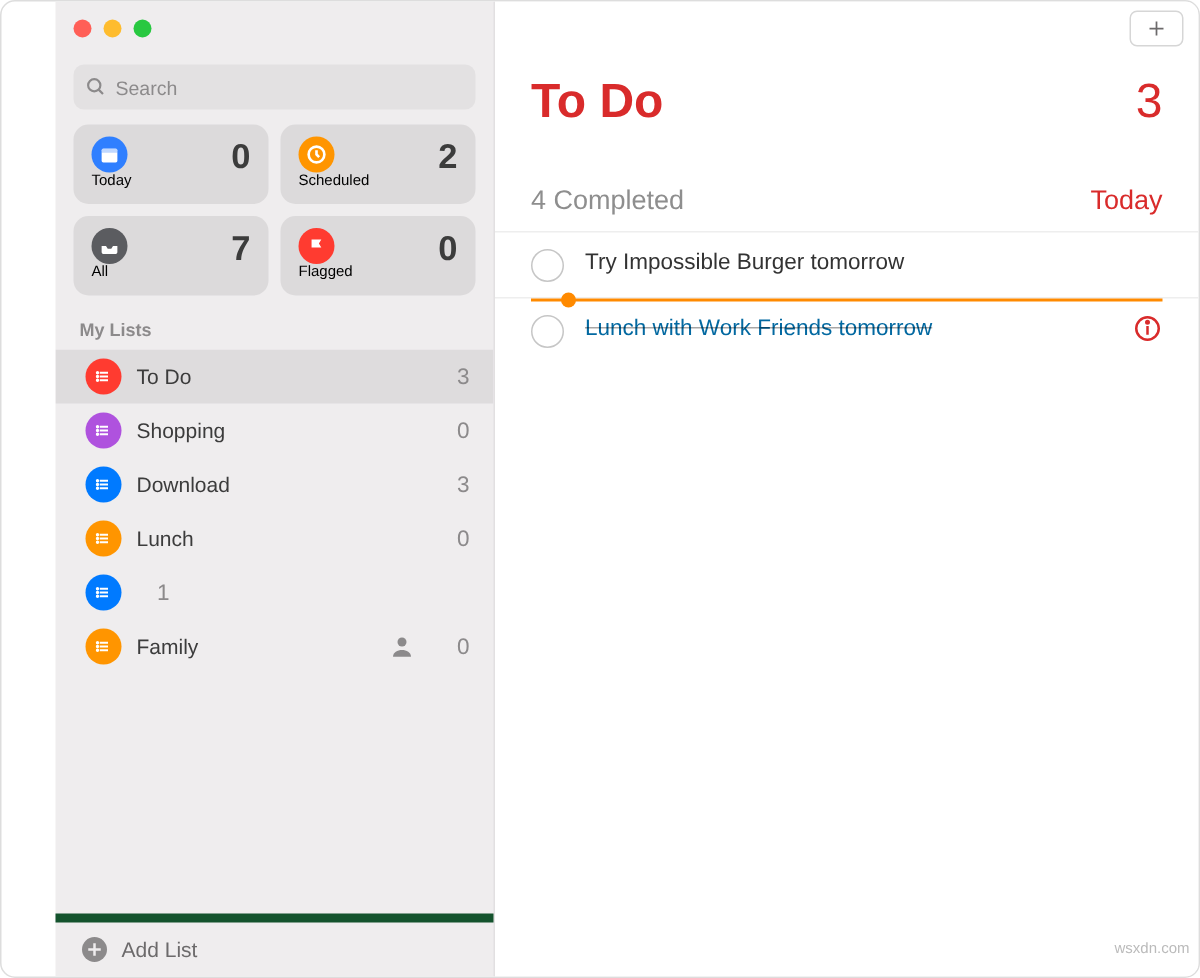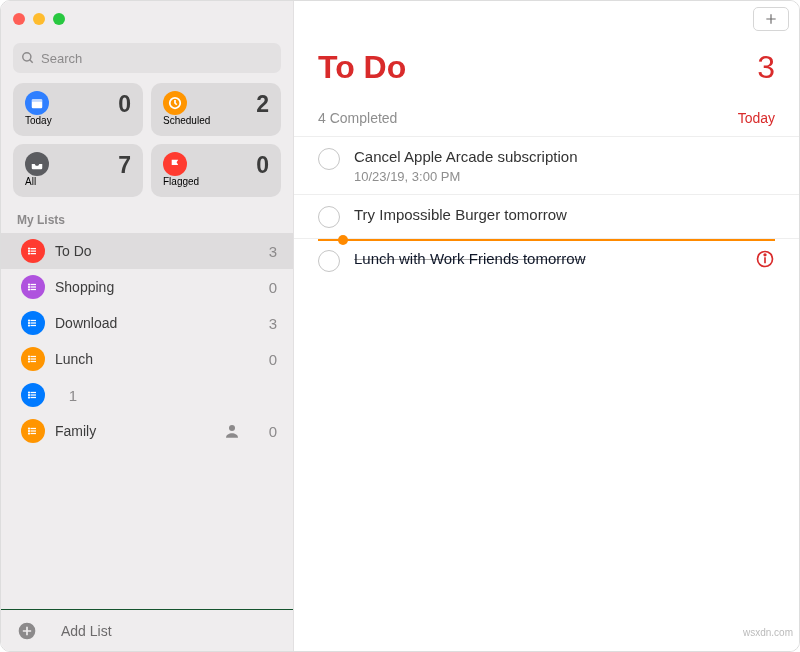--- a/index.html
+++ b/index.html
@@ -1,17 +1,17 @@
 <!DOCTYPE html>
 <html><head>
   <meta charset="utf-8">
   <style>
     * { margin: 0; padding: 0; box-sizing: border-box; font-family: -apple-system, BlinkMacSystemFont, "Segoe UI", Helvetica, Arial, sans-serif; }
     body { width: 800px; height: 652px; background: #fff; overflow: hidden; border: 1px solid #ddd; border-radius: 10px; }
-    .window { display: flex; width: 100%; height: 100%; }
+    .window { display: flex; width: 100%; height: 100%; padding-left: 36px; }
     .sidebar { width: 293px; background: #efedee; display: flex; flex-direction: column; border-right: 1px solid #e2e0e1; }
     .titlebar { height: 36px; display: flex; align-items: center; padding-left: 12px; gap: 8px; }
     .traffic { width: 12px; height: 12px; border-radius: 50%; }
     .t-close { background: #ff5f57; }
     .t-min { background: #febc2e; }
     .t-max { background: #28c840; }
     .search-wrap { padding: 6px 12px 10px; }
     .search { display: flex; align-items: center; background: #e3e1e2; border-radius: 7px; height: 30px; padding: 0 8px; color: #8c8a8b; font-size: 13px; gap: 6px; }
     .cards { display: grid; grid-template-columns: 1fr 1fr; gap: 8px; padding: 0 12px 12px; }
     .card { background: #dcdadb; border-radius: 10px; padding: 8px 12px 10px; position: relative; }
@@ -19,37 +19,37 @@
     .card-count { position: absolute; right: 12px; top: 8px; font-size: 23px; font-weight: 600; color: #3c3c3c; }
     .card-label { font-size: 10px; color: #000000; margin-top: 0; }
     .section-label { font-size: 12px; color: #8c8a8b; padding: 4px 16px 6px; font-weight: bold; }
     .lists { flex: 1; overflow: auto; }
     .list-item { display: flex; align-items: center; height: 36px; padding: 0 16px 0 20px; gap: 10px; font-size: 14px; color: #3c3c3c; }
     .list-item.selected { background: #dedcdd; }
     .list-icon { width: 24px; height: 24px; border-radius: 50%; display: flex; align-items: center; justify-content: center; flex-shrink: 0; }
     .list-name { flex: 1; }
     .list-count { color: #8c8a8b; font-size: 15px; width: 22px; text-align: right; }
     .shared-icon { width: 18px; height: 18px; margin-right: 4px; }
-    .sidebar-footer { height: 42px; display: flex; align-items: center; padding: 0 16px; gap: 24px; color: #6c6a6b; font-size: 14px; border-top: 1px solid #14532d; }
+    .sidebar-footer { height: 42px; display: flex; align-items: center; padding: 0 16px; gap: 8px; color: #6c6a6b; font-size: 14px; border-top: 6px solid #14532d; }
     .main { flex: 1; display: flex; flex-direction: column; background: #fff; position: relative; }
     .main-toolbar { height: 36px; display: flex; justify-content: flex-end; align-items: center; padding-right: 10px; }
     .add-btn { width: 36px; height: 24px; border: 1px solid #d6d6d6; border-radius: 5px; display: flex; align-items: center; justify-content: center; background: #fff; color: #6c6a6b; font-size: 16px; }
     .main-header { display: flex; justify-content: space-between; align-items: baseline; padding: 12px 24px 20px; }
     .main-title { font-size: 32px; font-weight: 700; color: #d92b2b; }
     .main-count { font-size: 32px; font-weight: 400; color: #d92b2b; }
-    .completed-row { display: flex; justify-content: space-between; padding: 4px 24px 10px; font-size: 14px; }
+    .completed-row { display: flex; justify-content: space-between; padding: 4px 24px 10px; font-size: 18px; margin-top: 13px; }
     .completed-label { color: #8e8e8e; }
     .show-btn { color: #d92b2b; }
     .todo-item { display: flex; align-items: flex-start; padding: 10px 24px; gap: 14px; border-top: 1px solid #eee; position: relative; }
     .radio { width: 22px; height: 22px; border: 1.5px solid #c6c6c6; border-radius: 50%; flex-shrink: 0; margin-top: 1px; }
     .todo-text { font-size: 15px; color: #333; line-height: 1.35; }
     .todo-sub { font-size: 13px; color: #8e8e8e; margin-top: 2px; }
     .drag-indicator { position: absolute; left: 24px; right: 24px; top: 0; height: 2px; background: #ff8a00; }
     .drag-handle { position: absolute; left: 20px; top: -4px; width: 10px; height: 10px; border-radius: 50%; background: #ff8a00; }
-    .todo-item.dragging .todo-text { color: #0f172a; text-decoration: line-through; text-decoration-color: rgba(0,0,0,0.35); text-align: center; }
+    .todo-item.dragging .todo-text { color: #0369a1; text-decoration: line-through; text-decoration-color: rgba(0,0,0,0.35); text-align: center; }
     .info-icon { position: absolute; right: 24px; top: 10px; width: 20px; height: 20px; }
     .watermark { position: absolute; right: 6px; bottom: 13px; font-size: 10px; color: #bbb; }
   </style>
 </head>
 <body>
 
 <div class="window">
   <div class="sidebar">
     <div class="titlebar">
       <div class="traffic t-close"></div>
@@ -217,27 +217,20 @@
       <div class="main-count">3</div>
     </div>
     <div class="completed-row">
       <span class="completed-label">4 Completed</span>
       <span class="show-btn">Today</span>
     </div>
     <div id="todos-container">
         <div class="todo-item">
           <div class="radio"></div>
           <div>
-            <div class="todo-text">Cancel Apple Arcade subscription</div>
-            <div class="todo-sub">10/23/19, 3:00 PM</div>
-          </div>
-        </div>
-        <div class="todo-item">
-          <div class="radio"></div>
-          <div>
             <div class="todo-text">Try Impossible Burger tomorrow</div>
           </div>
         </div>
         <div class="todo-item dragging">
           <div class="drag-indicator">
             <div class="drag-handle"></div>
           </div>
           <div class="radio"></div>
           <div>
             <div class="todo-text">Lunch with Work Friends tomorrow</div>

